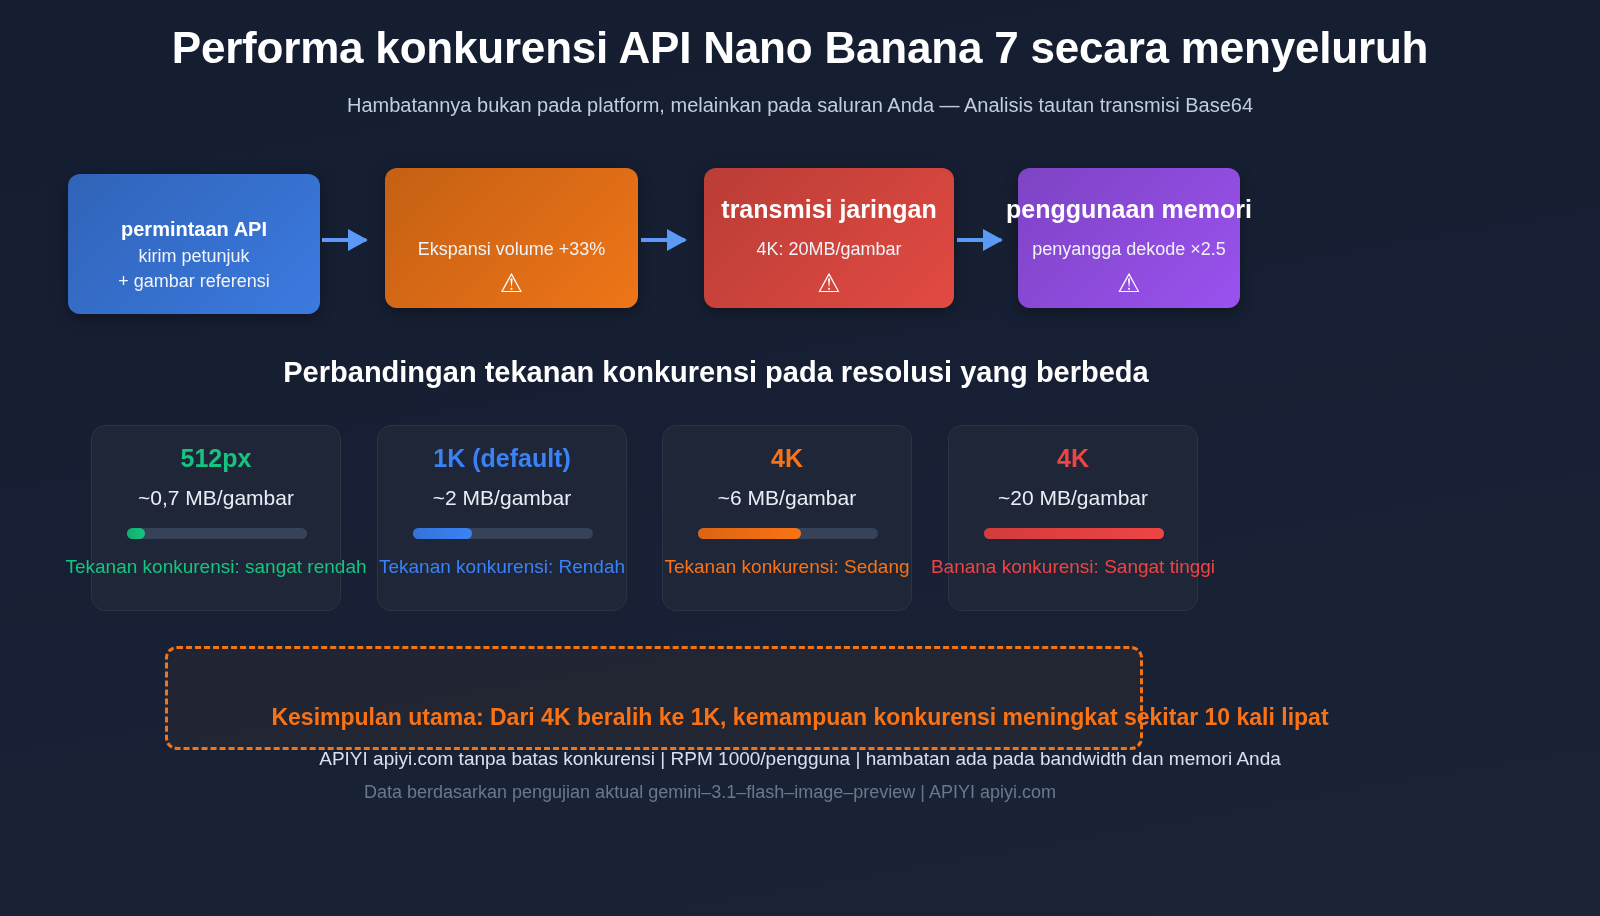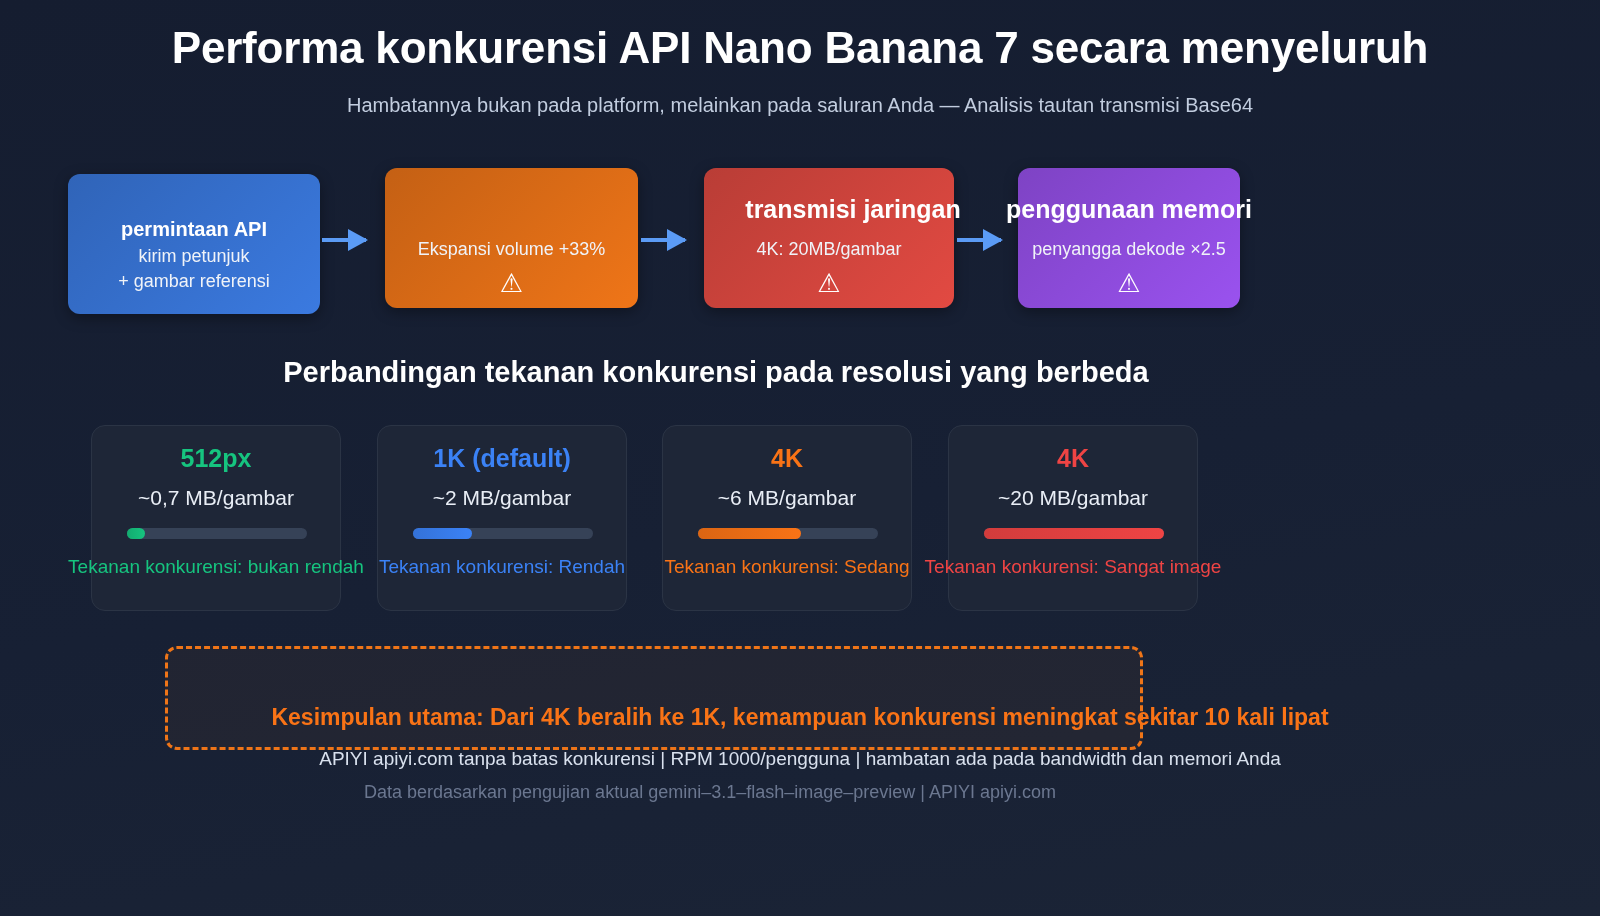--- a/index.html
+++ b/index.html
@@ -83,21 +83,21 @@
 
   
   .box-2 { left:385px; top:0px; width:253px; height:140px;
            background:linear-gradient(135deg,#d95b16 0%,#ef7518 100%); }
   .box-2 .flow-title { top:28px; font-size:25px; }
   .box-2 .flow-sub { top:69px; }
 
   
   .box-3 { left:704px; top:0px; width:250px; height:140px;
            background:linear-gradient(135deg,#cf2b2b 0%,#e24a42 100%); }
-  .box-3 .flow-title { top:28px; font-size:25px;margin-left:24px; }
+  .box-3 .flow-title { top:28px; font-size:25px; }
   .box-3 .flow-sub { top:69px; }
 
   
   .box-4 { left:1018px; top:0px; width:222px; height:140px;
            background:linear-gradient(135deg,#7d31e0 0%,#9a52ef 100%); }
   .box-4 .flow-title { top:28px; font-size:25px; }
   .box-4 .flow-sub { top:69px; }
 
   .arrow {
     position:absolute;
@@ -273,21 +273,21 @@
 <div class="section-title">Perbandingan tekanan konkurensi pada resolusi yang berbeda</div>
 
 <div class="cards">
 
   <div class="card card-1">
     <div class="card-label" style="color: rgb(22, 196, 127);">512px</div>
     <div class="card-size">~0,7 MB/gambar</div>
     <div class="track">
       <div class="fill" style="width: 10%; background-image: linear-gradient(90deg, rgb(19, 172, 112), rgb(22, 196, 127));"></div>
     </div>
-    <div class="card-note" style="color: rgb(22, 196, 127);">Tekanan konkurensi: bukan rendah</div>
+    <div class="card-note" style="color: rgb(22, 196, 127);">Tekanan konkurensi: sangat rendah</div>
   </div>
 
   <div class="card card-2">
     <div class="card-label" style="color: rgb(59, 130, 246);">1K (default)</div>
     <div class="card-size">~2 MB/gambar</div>
     <div class="track">
       <div class="fill" style="width: 33%; background-image: linear-gradient(90deg, rgb(52, 114, 216), rgb(59, 130, 246));"></div>
     </div>
     <div class="card-note" style="color: rgb(59, 130, 246);">Tekanan konkurensi: Rendah</div>
   </div>
@@ -300,21 +300,21 @@
     </div>
     <div class="card-note" style="color: rgb(249, 115, 22);">Tekanan konkurensi: Sedang</div>
   </div>
 
   <div class="card card-4">
     <div class="card-label" style="color: rgb(239, 68, 68);">4K</div>
     <div class="card-size">~20 MB/gambar</div>
     <div class="track">
       <div class="fill" style="width: 100%; background-image: linear-gradient(90deg, rgb(210, 60, 60), rgb(239, 68, 68));"></div>
     </div>
-    <div class="card-note" style="color: rgb(239, 68, 68);">Tekanan konkurensi: Sangat image</div>
+    <div class="card-note" style="color: rgb(239, 68, 68);">Banana konkurensi: Sangat tinggi</div>
   </div>
 
 </div>
 
 <div class="conclusion" style="border-color: rgb(239, 117, 24);"></div>
 <div class="conclusion-main" style="position:absolute;left:800px;top:704px;">Kesimpulan utama: Dari 4K beralih ke 1K, kemampuan konkurensi meningkat sekitar 10 kali lipat</div>
 <div class="conclusion-sub" style="position:absolute;left:800px;top:748px;">APIYI apiyi.com tanpa batas konkurensi | RPM 1000/pengguna | hambatan ada pada bandwidth dan memori Anda</div>
 
 <div class="footer">Data berdasarkan pengujian aktual gemini–3.1–flash–image–preview | APIYI apiyi.com</div>
 

